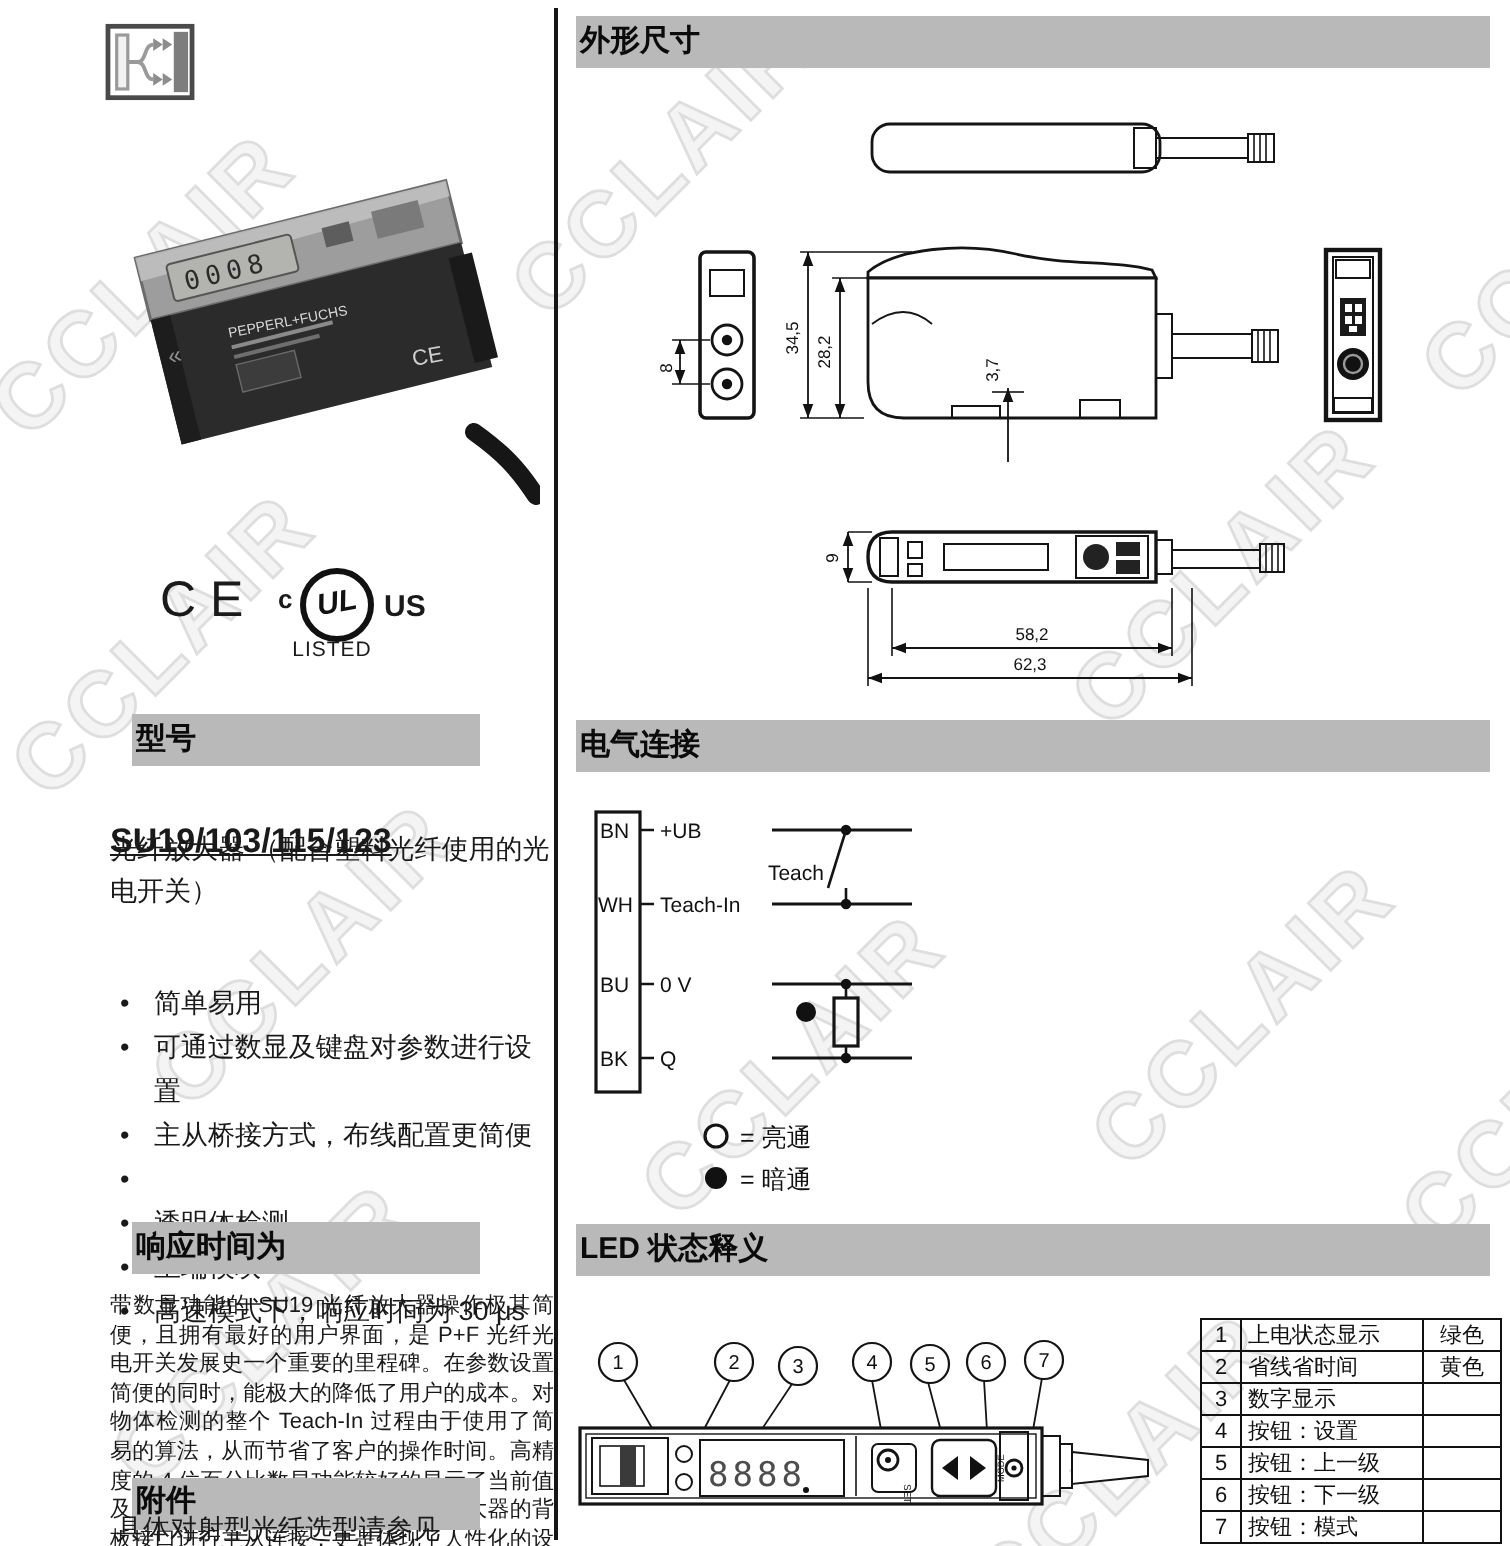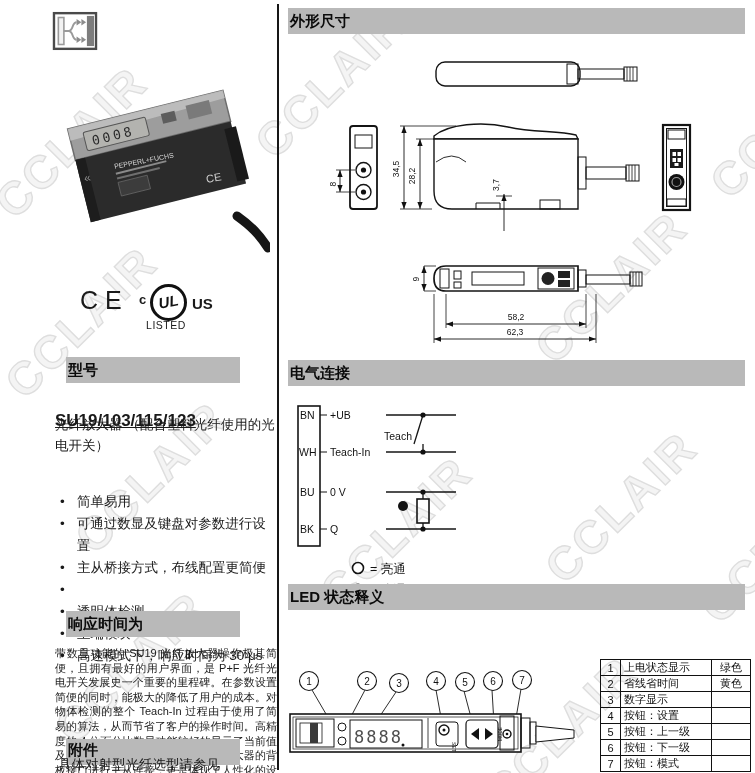--- a/index.html
+++ b/index.html
@@ -251,21 +251,21 @@
       <text x="14" y="141">BK</text>
       <text x="44" y="141">Q</text>
       <text x="126" y="48" text-anchor="end">Teach</text>
     </g>
     <g fill="#111" font-size="12.5">
       <text x="84" y="181">= 亮通</text>
       <text x="84" y="202">= 暗通</text>
     </g>
   </svg>
 
-  <div class="hdr hdr-right" style="top:584px;">LED 状态释义</div>
+  <div class="hdr hdr-right" style="top:612px;">LED 状态释义</div>
 
   <svg style="position:absolute;left:286px;top:646px;" width="300" height="127" viewBox="0 0 300 127">
     <g fill="none" stroke="#141414" stroke-width="1">
 
       <path d="M26,44 L47,80 M79,44 L60,80 M110,46 L92,73 M150,44 L156,77 M178,45 L187,79 M206,44 L208,78 M235,43 L230,72" stroke-width="0.9"></path>
 
       <rect x="4" y="68" width="231" height="38" stroke-width="1.6" fill="#fff"></rect>
       <rect x="7" y="71" width="225" height="32" stroke-width="0.7"></rect>
       <rect x="10" y="73" width="38" height="28"></rect>
       <rect x="14" y="77" width="22" height="20" stroke-width="0.8"></rect>

